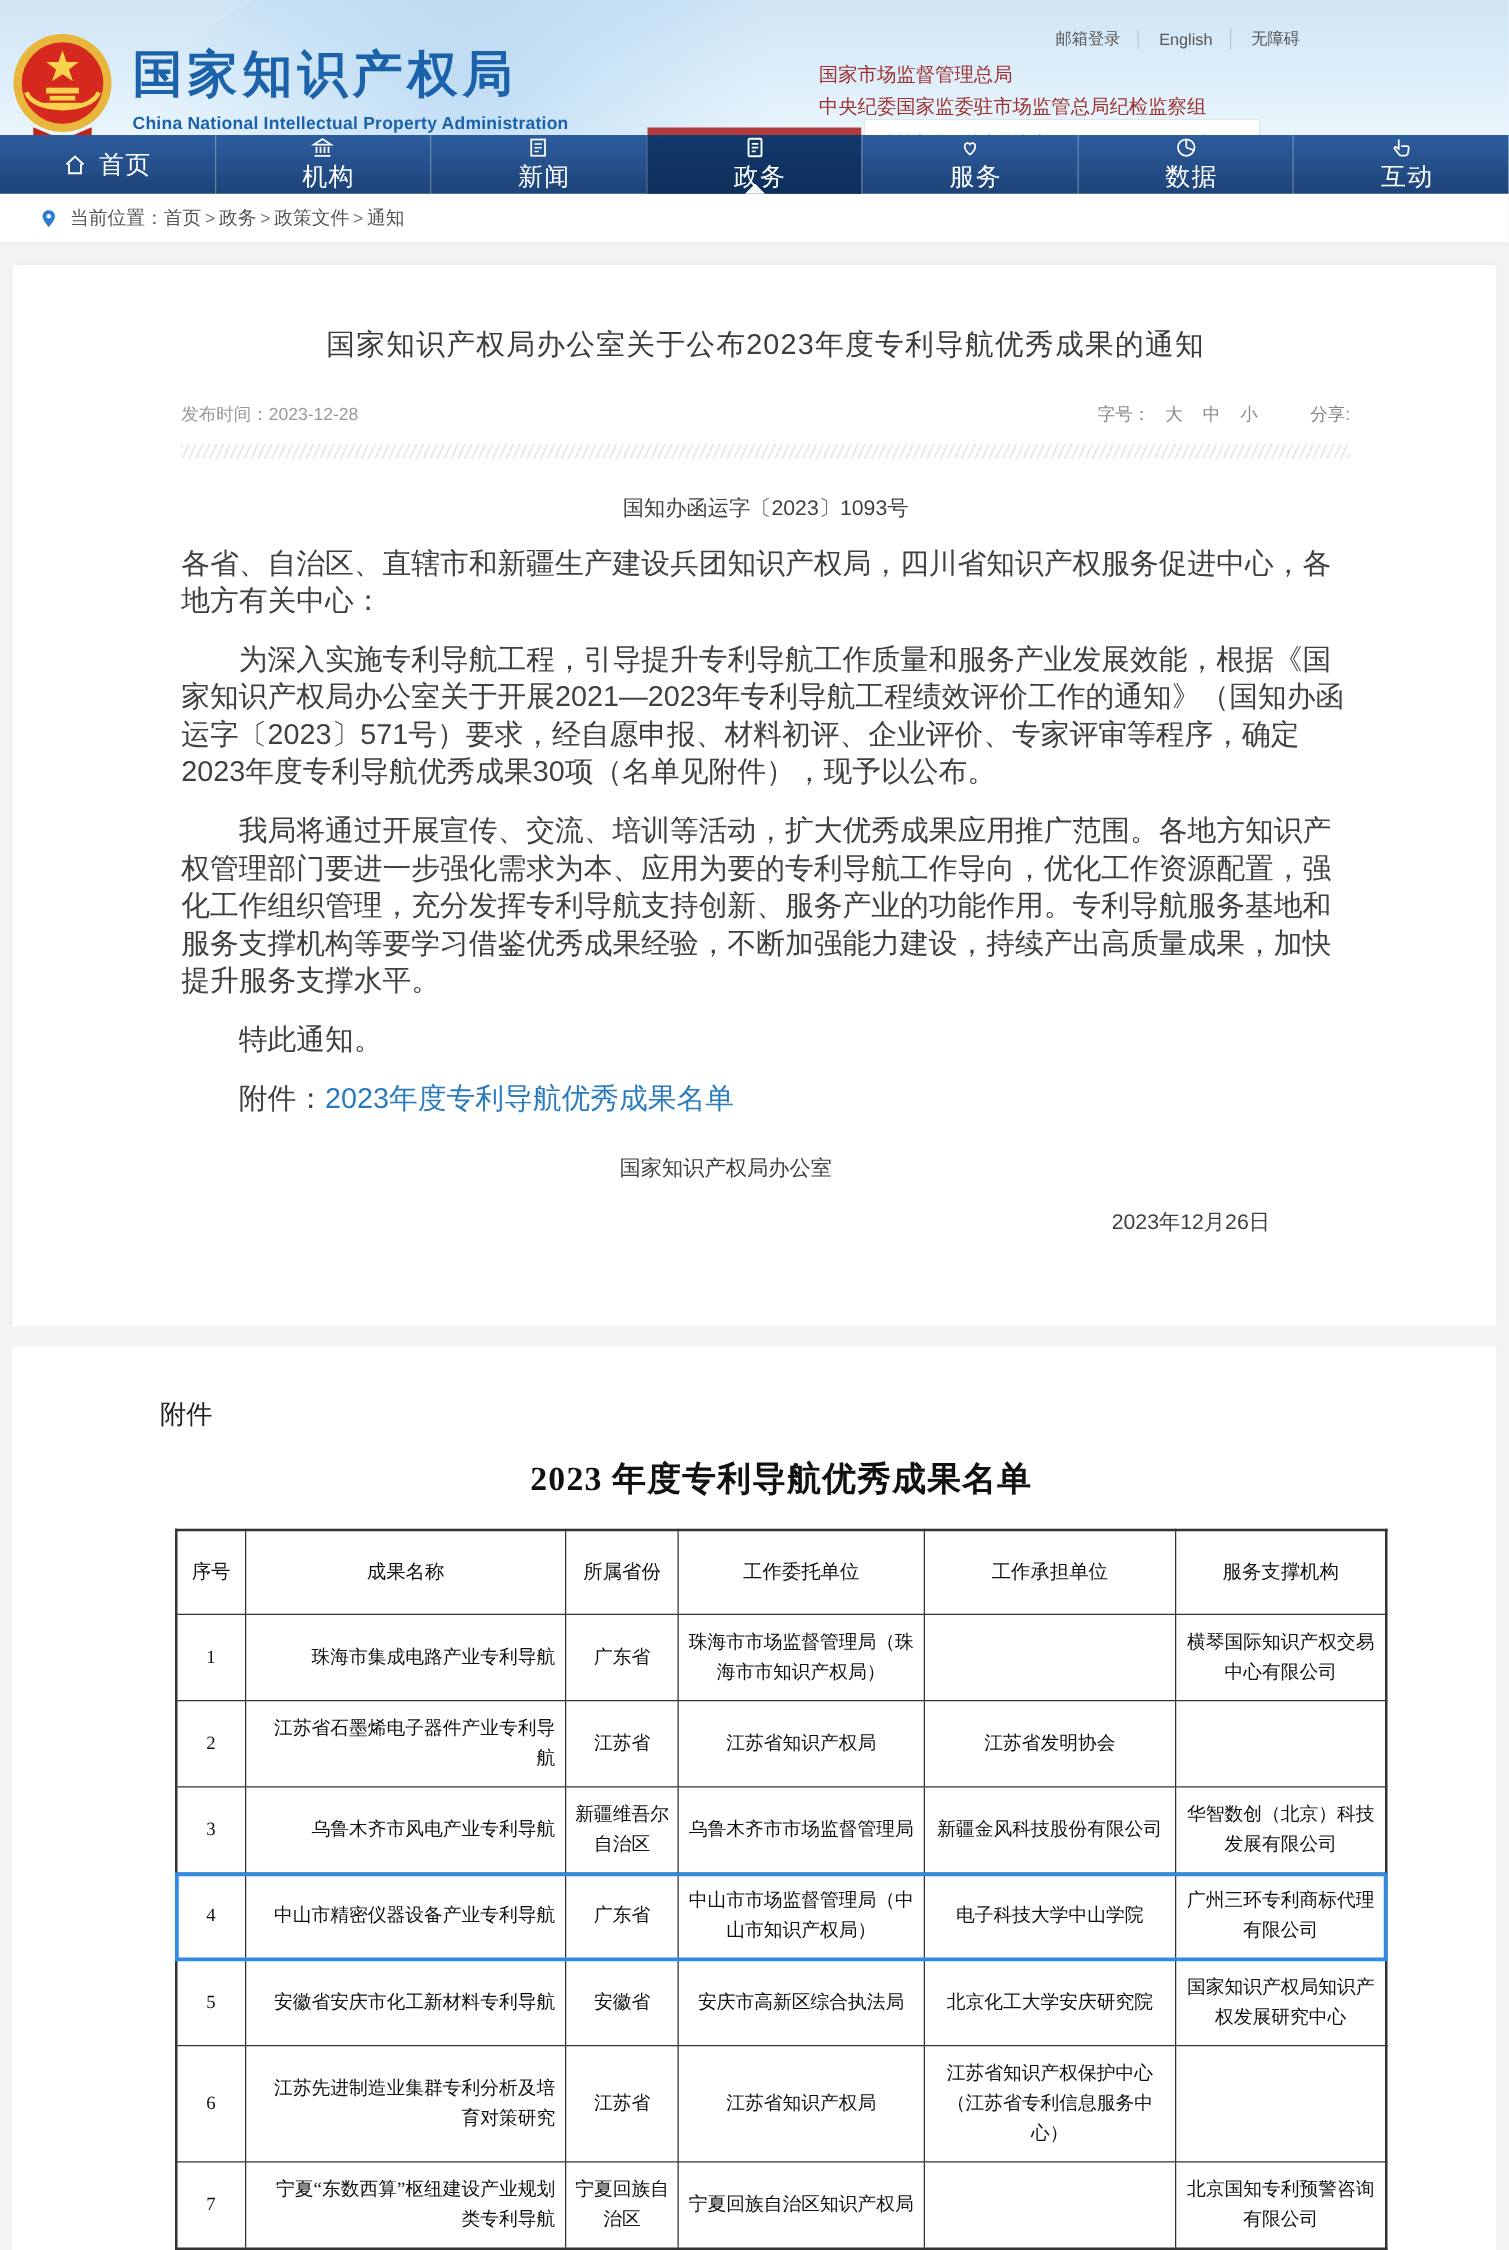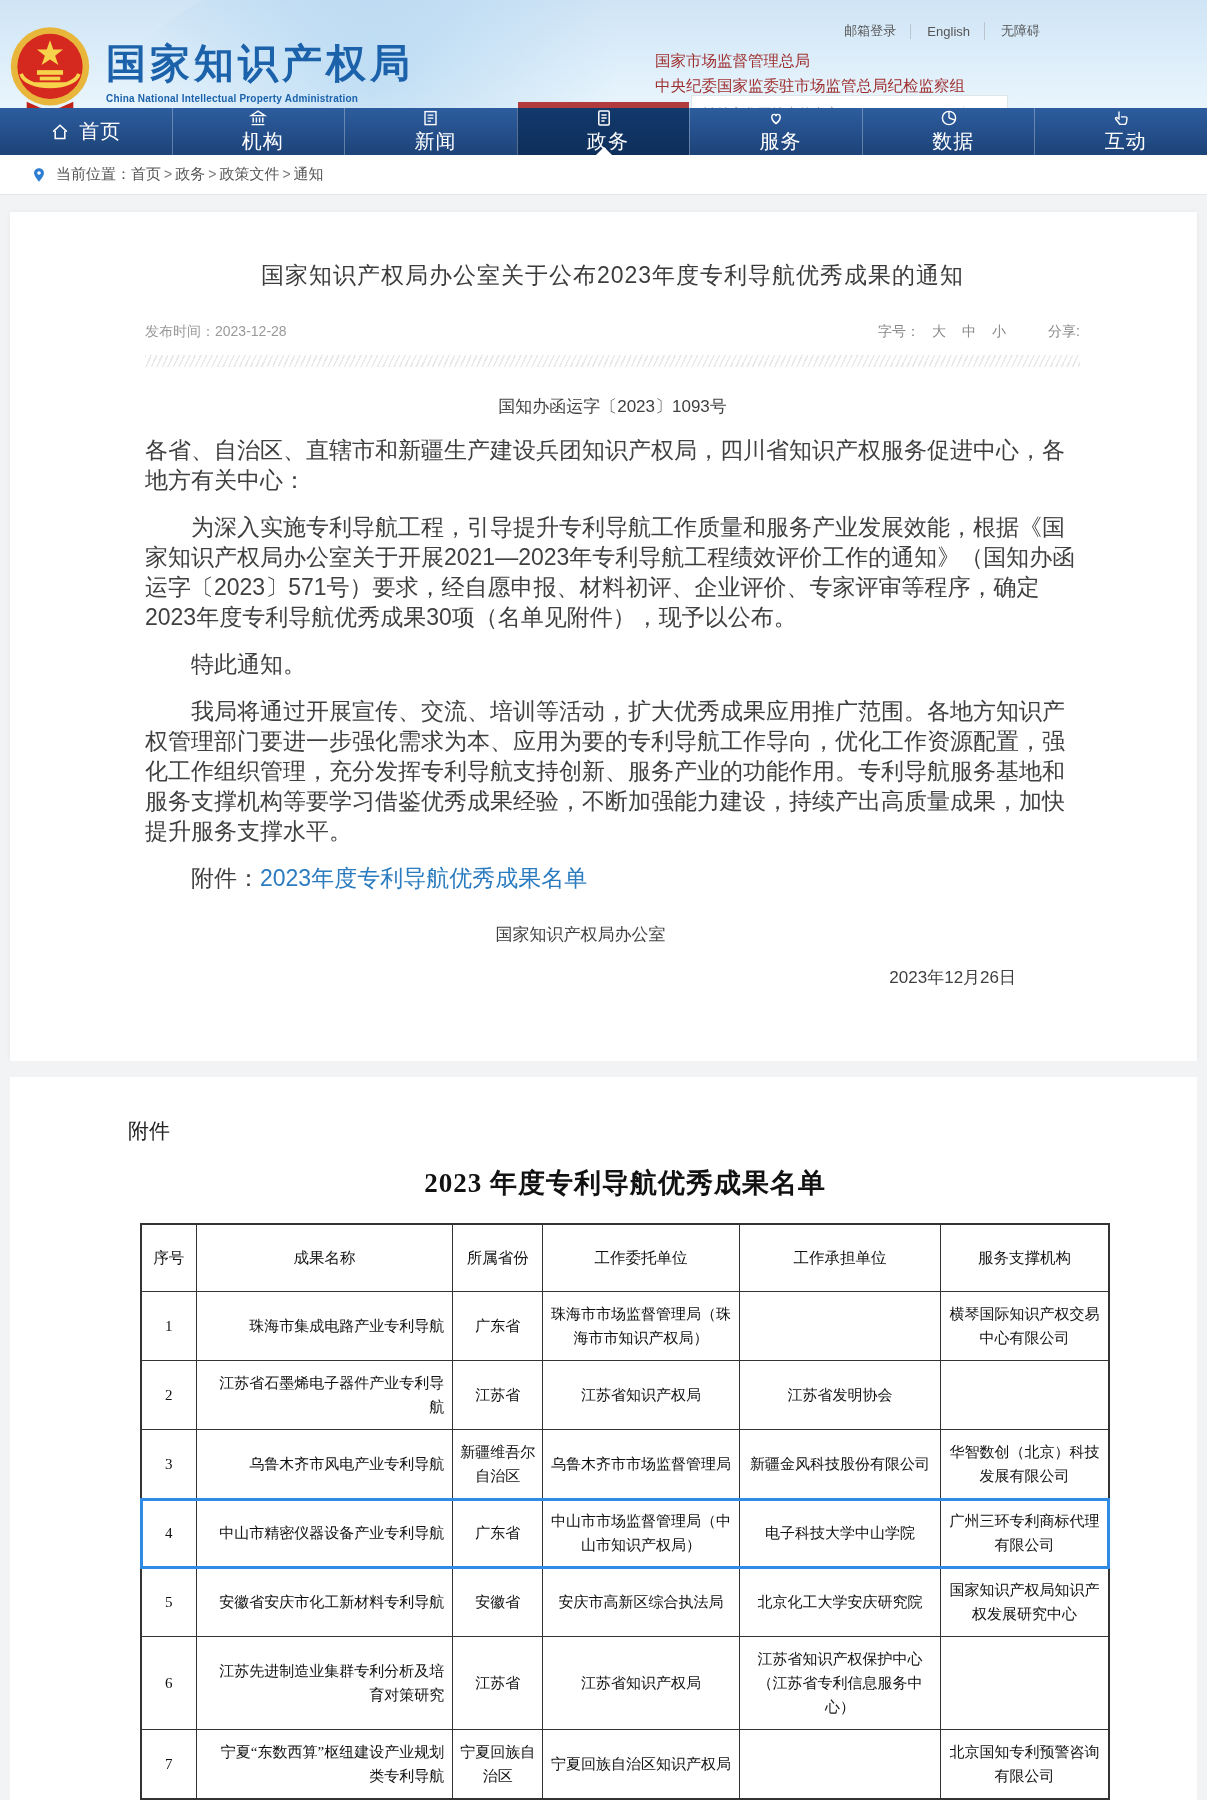--- a/index.html
+++ b/index.html
@@ -9,21 +9,21 @@
 
   
   .header { position:relative; height:150px;
     background:linear-gradient(180deg,#cfe4f5 0%,#ddeefa 55%,#e9f5fc 100%); overflow:hidden; }
   .header .globe { position:absolute; left:120px; top:-40px; width:560px; height:280px;
     border-radius:50%; background:radial-gradient(circle at 45% 40%, rgba(164,205,238,.55), rgba(210,232,248,0) 70%); }
   .brand { position:absolute; left:8px; top:24px; display:flex; align-items:center; }
   .emblem { width:84px; height:96px; flex:0 0 auto; }
   .brand-text { margin-left:14px; }
   .site-title { font-size:40px; font-weight:bold; color:#1b62ab; letter-spacing:4px; line-height:44px; }
-  .site-sub { font-size:10px; font-weight:bold; color:#1b62ab; margin-top:8px; letter-spacing:.2px; }
+  .site-sub { font-size:14px; font-weight:bold; color:#1b62ab; margin-top:8px; letter-spacing:.2px; }
 
   .top-links { position:absolute; top:22px; right:167px; display:flex; align-items:center; }
   .top-links .tlink { font-size:13px; color:#555; cursor:pointer; }
   .top-links .tlink + .tlink { margin-left:14px; padding-left:16px; border-left:1px solid #b9c6cf; }
 
   .red-links { position:absolute; left:655px; top:48px; line-height:25px; }
   .red-links .rlink { display:block; font-size:15.5px; color:#9e2f2f; cursor:pointer; }
 
   .search-box { position:absolute; left:691px; top:95px; width:317px; height:36px; background:#fff;
     border:1px solid #dfe6ea; display:flex; align-items:flex-end; }
@@ -223,22 +223,22 @@
       </div>
     </div>
 
     <div class="hatch"></div>
 
     <div class="doc-no">国知办函运字〔2023〕1093号</div>
 
     <div class="article">
       <p>各省、自治区、直辖市和新疆生产建设兵团知识产权局，四川省知识产权服务促进中心，各地方有关中心：</p>
       <p class="indent">为深入实施专利导航工程，引导提升专利导航工作质量和服务产业发展效能，根据《国家知识产权局办公室关于开展2021—2023年专利导航工程绩效评价工作的通知》（国知办函运字〔2023〕571号）要求，经自愿申报、材料初评、企业评价、专家评审等程序，确定2023年度专利导航优秀成果30项（名单见附件），现予以公布。</p>
+      <p class="indent">我局将通过开展宣传、交流、培训等活动，扩大优秀成果应用推广范围。各地方知识产权管理部门要进一步强化需求为本、应用为要的专利导航工作导向，优化工作资源配置，强化工作组织管理，充分发挥专利导航支持创新、服务产业的功能作用。专利导航服务基地和服务支撑机构等要学习借鉴优秀成果经验，不断加强能力建设，持续产出高质量成果，加快提升服务支撑水平。</p>
       <p class="indent">特此通知。</p>
-      <p class="indent">我局将通过开展宣传、交流、培训等活动，扩大优秀成果应用推广范围。各地方知识产权管理部门要进一步强化需求为本、应用为要的专利导航工作导向，优化工作资源配置，强化工作组织管理，充分发挥专利导航支持创新、服务产业的功能作用。专利导航服务基地和服务支撑机构等要学习借鉴优秀成果经验，不断加强能力建设，持续产出高质量成果，加快提升服务支撑水平。</p>
       <p class="indent"><span>附件：</span><a class="att-link">2023年度专利导航优秀成果名单</a></p>
     </div>
 
     <div class="sign-block">国家知识产权局办公室</div>
     <div class="sign-date">2023年12月26日</div>
   </div>
 
   <div class="gray-gap"></div>
 
   <div class="attachment">

